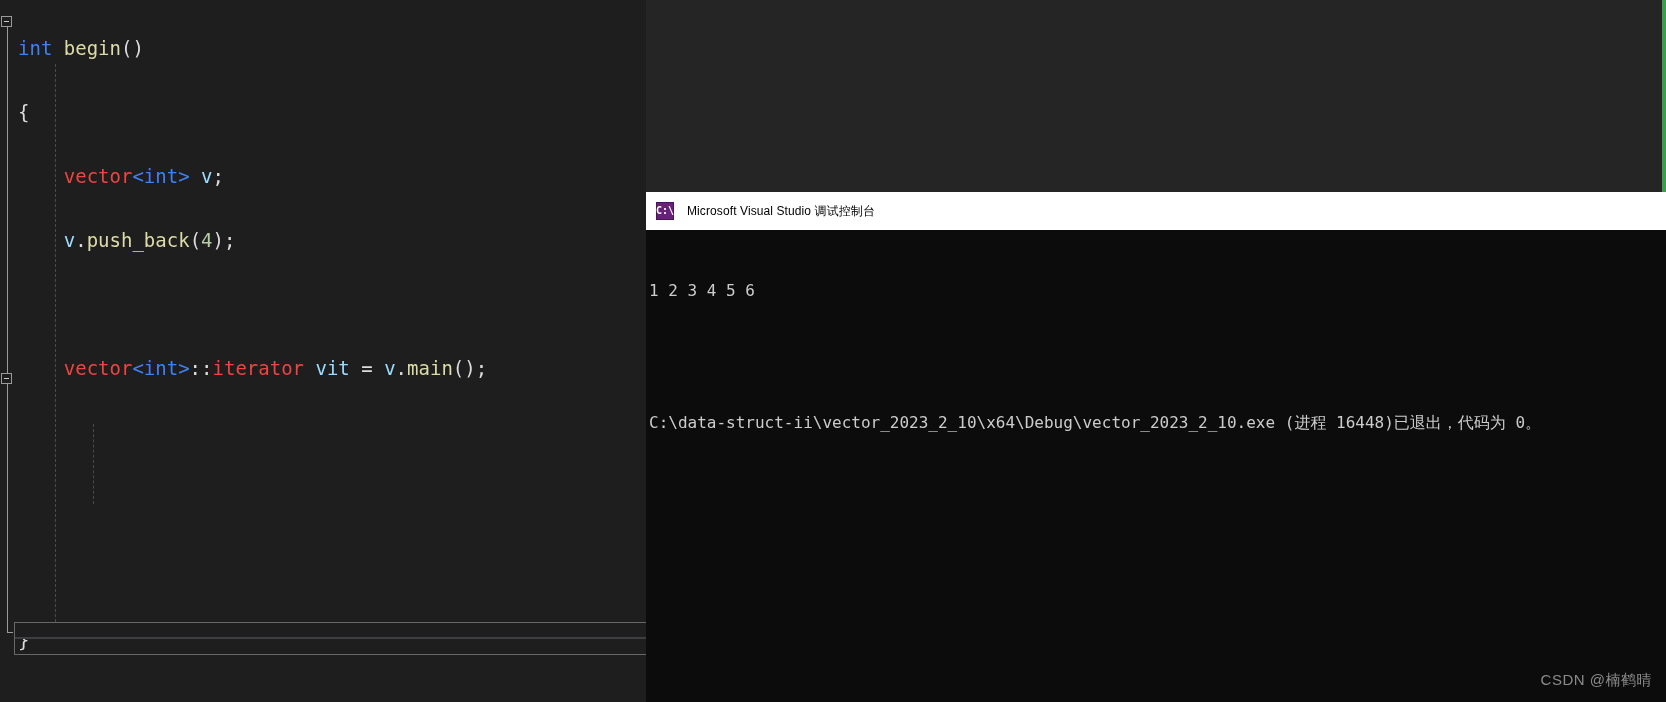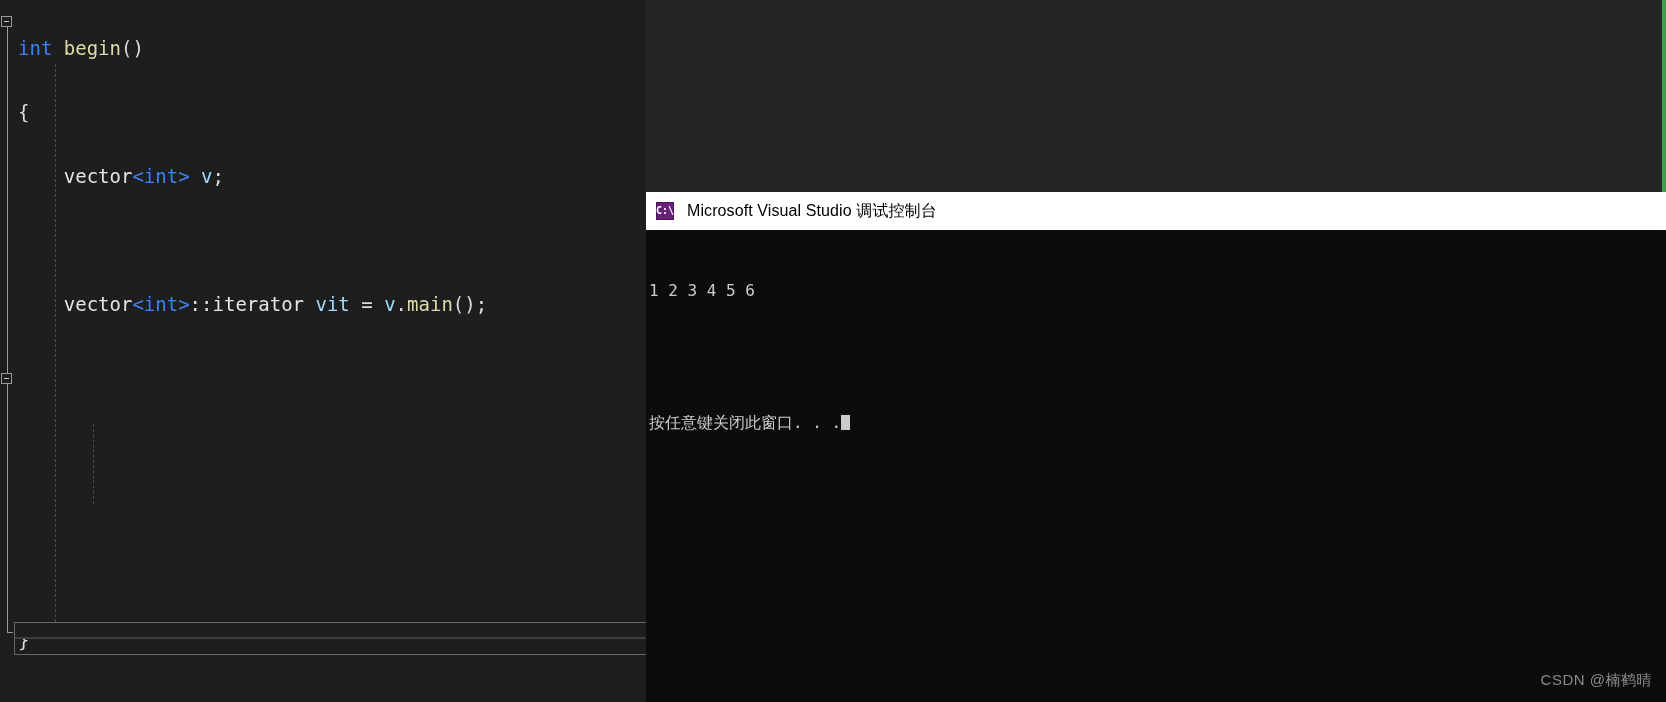--- a/index.html
+++ b/index.html
@@ -68,21 +68,21 @@
     left: 18px; top: 0;
     width: 628px;
     font-family: "DejaVu Sans Mono", "Liberation Mono", monospace;
     font-size: 19px;
     line-height: 32px;
     white-space: pre;
     color: #dcdcdc;
   }
   .ln { height: 32px; }
   .tok-kw      { color: #3b82f6; }  
-  .tok-type    { color: #e5e5e5; margin-top: 20px; }  
+  .tok-type    { color: #ef4444; margin-top: 20px; }  
   .tok-punct   { color: #dcdcdc; }
   .tok-brace   { color: #dcdcdc; }
   .tok-fn      { color: #dcdcaa; }  
   .tok-var     { color: #9cdcfe; }  
   .tok-num     { color: #b5cea8; }  
   .tok-op      { color: #dcdcdc; }
 
   
   .indent-guide {
     position: absolute;
@@ -161,21 +161,21 @@
     font-family: "DejaVu Sans Mono", monospace;
     font-size: 10px;
     font-weight: bold;
     color: #ffffff;
     line-height: 1;
     flex: none;
   }
   #console-title-text {
     margin-left: 13px;
     font-family: "Liberation Sans", sans-serif;
-    font-size: 16px;
+    font-size: 12px;
     color: #000000;
     letter-spacing: 0.1px;
   }
   #console-body {
     position: absolute;
     left: 0; top: 38px;
     width: 1020px; height: 472px;
     background: #0c0c0c;
     font-family: "DejaVu Sans Mono", "Liberation Mono", monospace;
     font-size: 16px;
@@ -220,20 +220,21 @@
     <div class="fold-tick" style="top:632px;"></div>
   </div>
 
   <div class="indent-guide" style="left:55px; top:64px;  height:568px;"></div>
   <div class="indent-guide" style="left:93px; top:424px; height:80px;"></div>
 
   <div id="code">
 <div class="ln"><span class="tok-kw">int</span> <span class="tok-fn">begin</span><span class="tok-punct">()</span></div>
 <div class="ln"><span class="tok-brace">{</span></div>
 <div class="ln">    <span class="tok-type">vector</span><span class="tok-kw">&lt;int&gt;</span> <span class="tok-var">v</span><span class="tok-punct">;</span></div>
+<div class="ln">    <span class="tok-var">v</span><span class="tok-punct">.</span><span class="tok-fn">push_back</span><span class="tok-punct">(</span><span class="tok-num">4</span><span class="tok-punct">);</span></div>
 <div class="ln"> </div>
 <div class="ln">    <span class="tok-type">vector</span><span class="tok-kw">&lt;int&gt;</span><span class="tok-punct">::</span><span class="tok-type">iterator</span> <span class="tok-var">vit</span> <span class="tok-op">=</span> <span class="tok-var">v</span><span class="tok-punct">.</span><span class="tok-fn">main</span><span class="tok-punct">();</span></div>
 
 
 
 
 
 
 
 
@@ -254,17 +255,17 @@
 <div id="console-window">
 
   <div id="console-titlebar">
     <div id="console-app-icon">C:\</div>
     <div id="console-title-text">Microsoft Visual Studio 调试控制台</div>
   </div>
 
   <div id="console-body">
     <div class="console-line">1 2 3 4 5 6</div>
     <div class="console-blank"></div>
-    <div class="console-line"><span>按任意键关闭此窗口. . .</span><span id="console-cursor"></span></div>
+    <div class="console-line">C:\data-struct-ii\vector_2023_2_10\x64\Debug\vector_2023_2_10.exe (进程 16448)已退出，代码为 0。</div>
   </div>
 </div>
 
 <div id="watermark">CSDN @楠鹤晴</div>
 
 </body></html>

